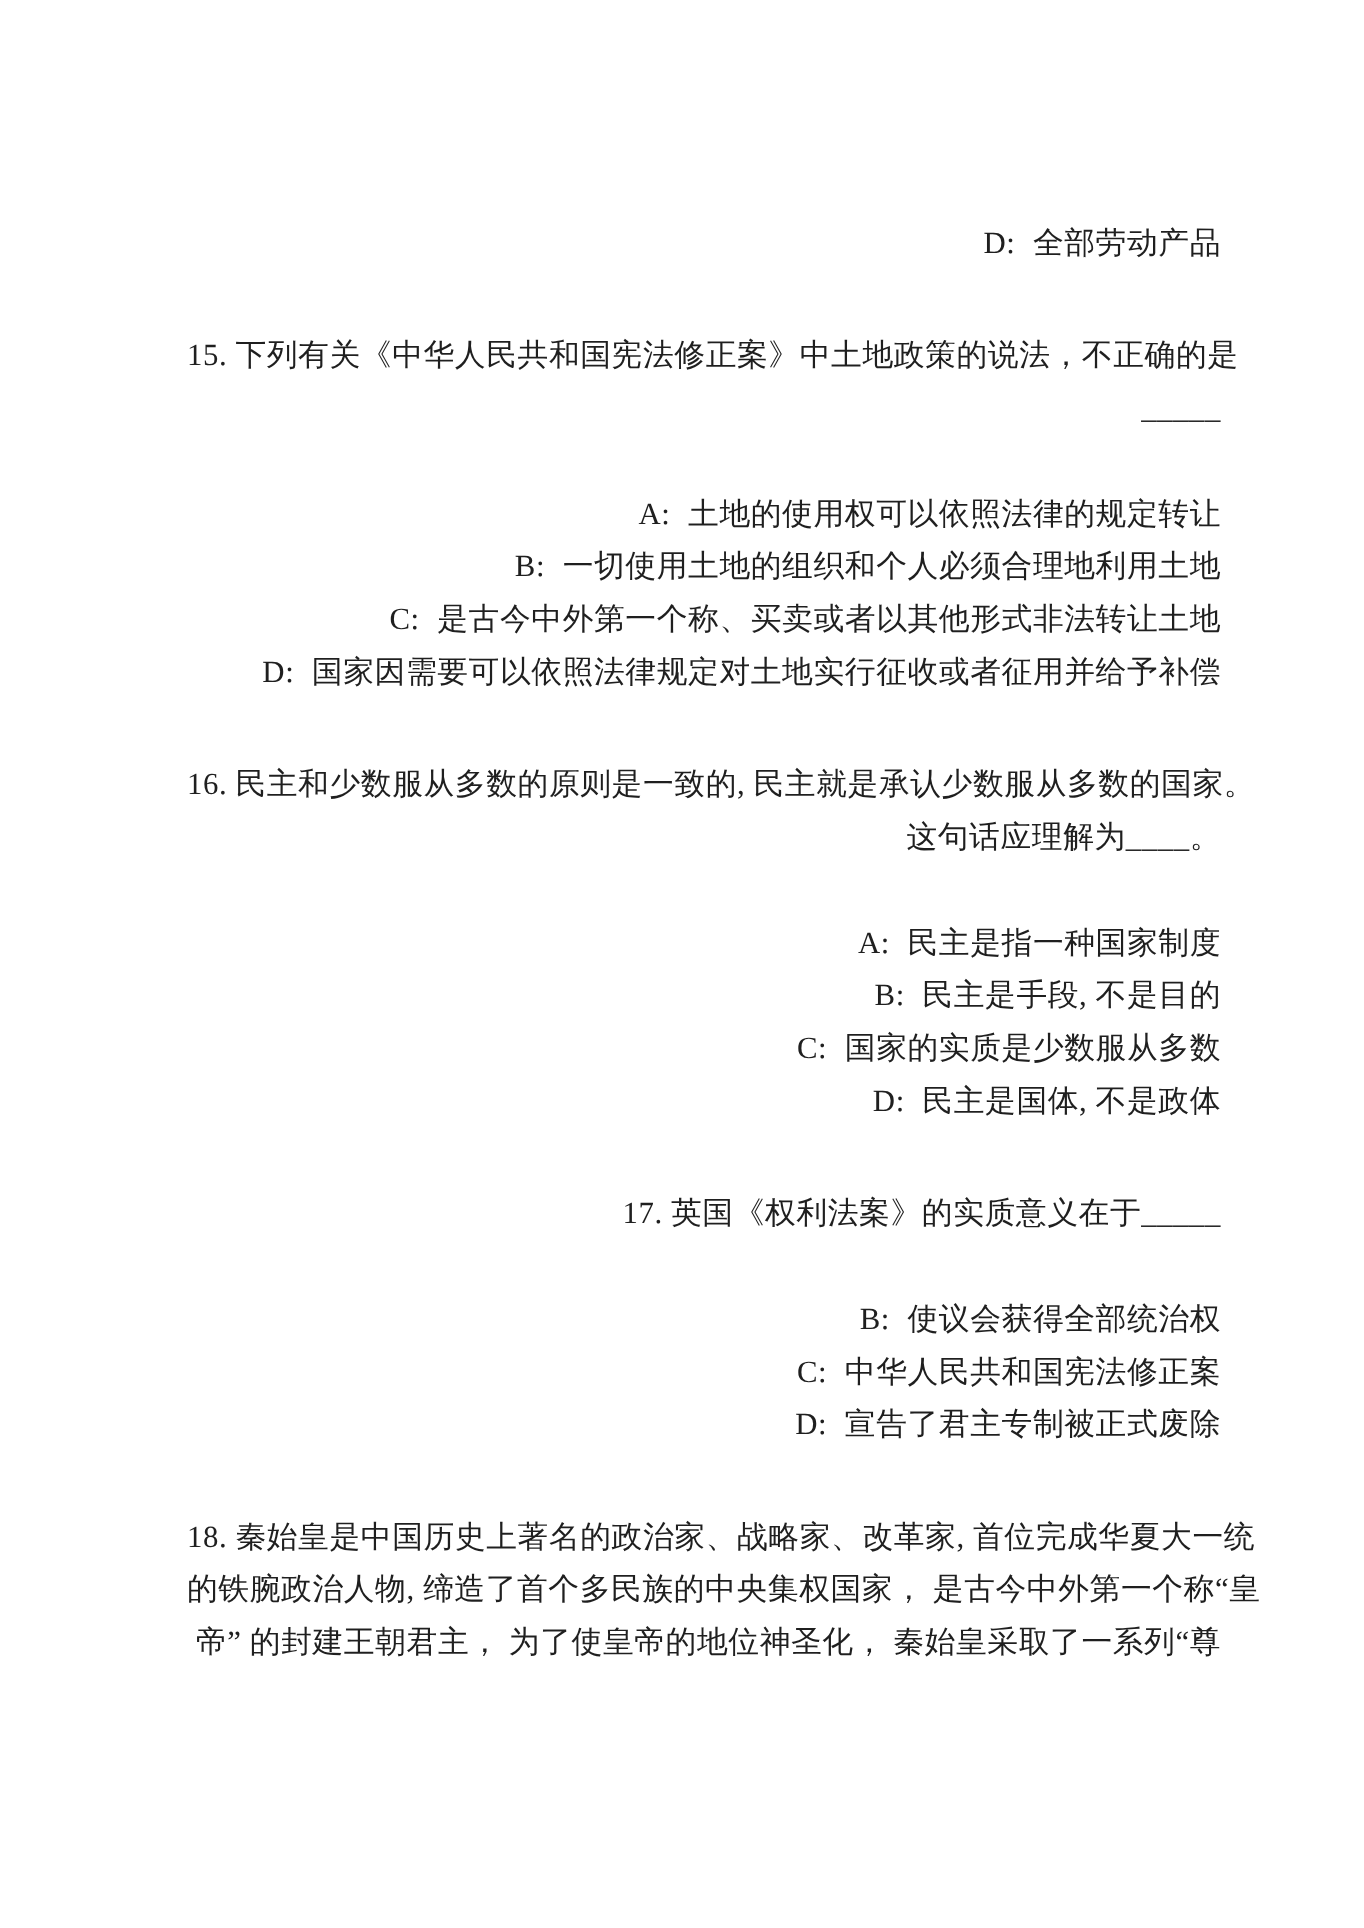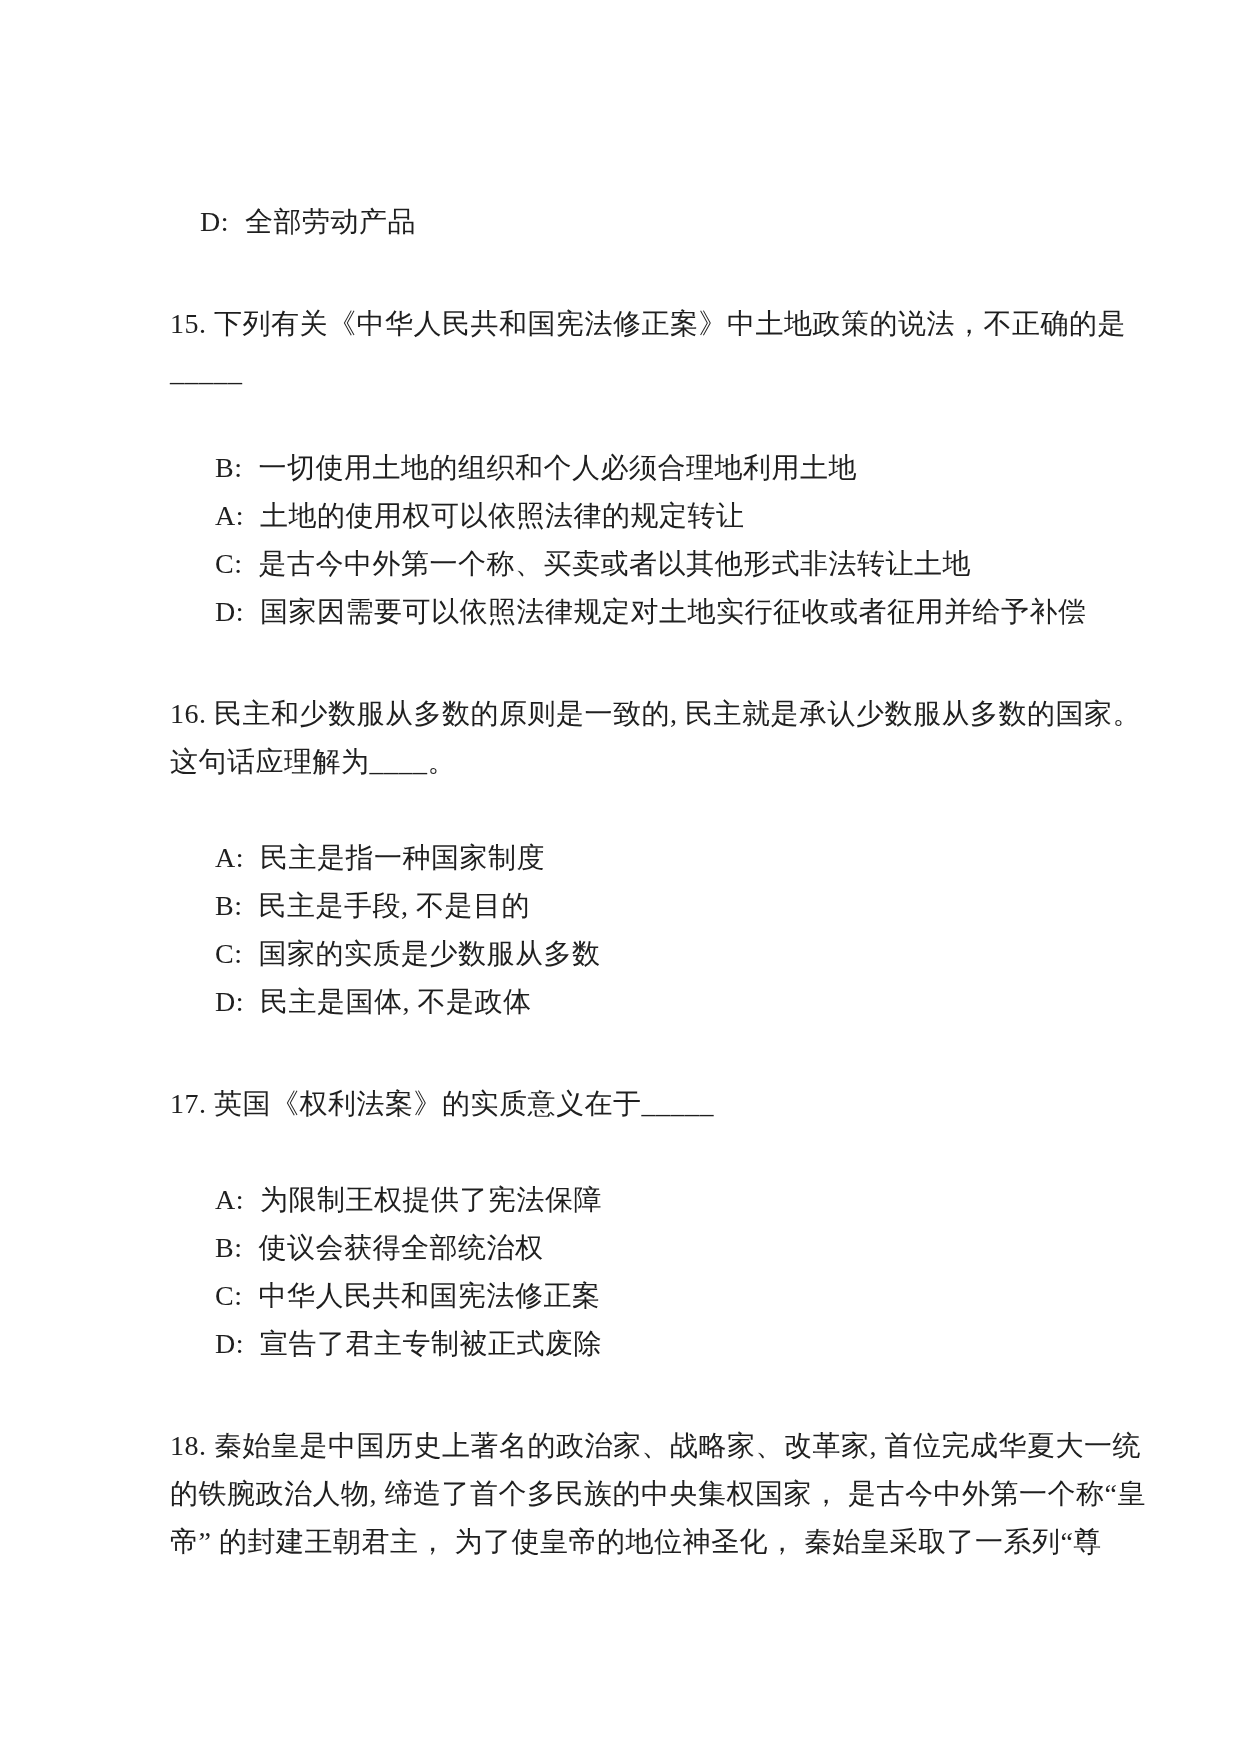--- a/index.html
+++ b/index.html
@@ -13,20 +13,21 @@
     font-family: "Liberation Serif", "DejaVu Serif", serif;
     color: #1f1f1f;
     overflow: hidden;
   }
   .page {
     box-sizing: border-box;
     width: 1240px;
     height: 1753px;
     padding: 150px 130px 2px 170px;
     background: #ffffff;
+    text-align: right;
   }
   .line {
     font-size: 28px;
     line-height: 48px;
     height: 48px;
     white-space: pre;
     letter-spacing: 0.5px;
   }
   .qblock {
     margin-top: 102px;
@@ -43,24 +44,24 @@
 <main class="page">
 
   <div class="line opt">
     <span class="opt-label">D:</span><span>全部劳动产品</span>
   </div>
 
   <section class="qblock">
     <div class="line">15. 下列有关《中华人民共和国宪法修正案》中土地政策的说法，不正确的是</div>
     <div class="line">_____</div>
     <div class="line opt">
-      <span class="opt-label">B:</span><span>一切使用土地的组织和个人必须合理地利用土地</span>
+      <span class="opt-label">A:</span><span>土地的使用权可以依照法律的规定转让</span>
     </div>
     <div class="line opt">
-      <span class="opt-label">A:</span><span>土地的使用权可以依照法律的规定转让</span>
+      <span class="opt-label">B:</span><span>一切使用土地的组织和个人必须合理地利用土地</span>
     </div>
     <div class="line opt">
       <span class="opt-label">C:</span><span>是古今中外第一个称、买卖或者以其他形式非法转让土地</span>
     </div>
     <div class="line opt">
       <span class="opt-label">D:</span><span>国家因需要可以依照法律规定对土地实行征收或者征用并给予补偿</span>
     </div>
   </section>
 
   <section class="qblock">
@@ -76,23 +77,20 @@
       <span class="opt-label">C:</span><span>国家的实质是少数服从多数</span>
     </div>
     <div class="line opt">
       <span class="opt-label">D:</span><span>民主是国体, 不是政体</span>
     </div>
   </section>
 
   <section class="qblock">
     <div class="line">17. 英国《权利法案》的实质意义在于_____</div>
     <div class="line opt">
-      <span class="opt-label">A:</span><span>为限制王权提供了宪法保障</span>
-    </div>
-    <div class="line opt">
       <span class="opt-label">B:</span><span>使议会获得全部统治权</span>
     </div>
     <div class="line opt">
       <span class="opt-label">C:</span><span>中华人民共和国宪法修正案</span>
     </div>
     <div class="line opt">
       <span class="opt-label">D:</span><span>宣告了君主专制被正式废除</span>
     </div>
   </section>
 

